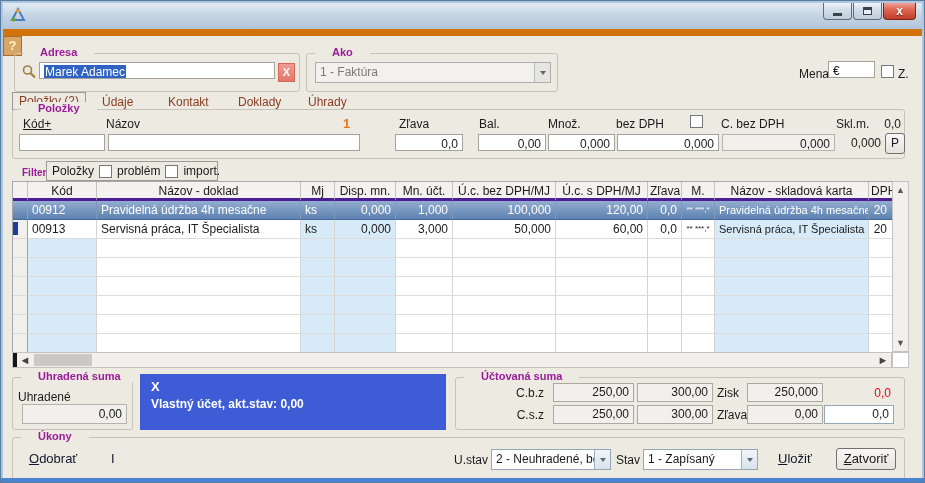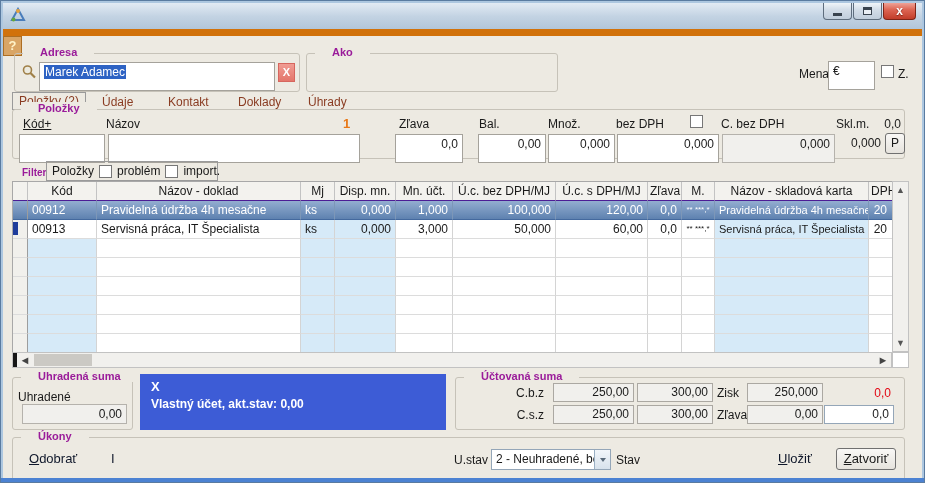--- a/index.html
+++ b/index.html
@@ -36,21 +36,21 @@
     background:#d9a565; border:1px solid #ad6e22; color:#fff3c9; font-weight:bold;
     font-size:13px; text-align:center; line-height:18px; }
 
   
   .group { position:absolute; border:1px solid #c6c2b8; border-radius:3px; }
   .group-label { position:absolute; top:-8px; left:8px; background:#edeae2; padding:0 17px;
     color:#9a1b9a; font-weight:bold; font-size:11px; white-space:nowrap; }
   .lbl { position:absolute; white-space:nowrap; color:#1a1a1a; }
 
   
-  .tbox { position:absolute; height:29px; background:#fff; border:1px solid #a5a29b;
+  .tbox { position:absolute; height:17px; background:#fff; border:1px solid #a5a29b;
     line-height:19px; padding:0 4px; white-space:nowrap; overflow:hidden; }
   .tbox.num { text-align:right; }
   .tbox.dis { background:#f1f0ed; border-color:#b5b2ac; }
   .cb { position:absolute; width:13px; height:13px; background:#fff; border:1px solid #777; }
 
   
   .adresa-group { left:14px; top:53px; width:286px; height:39px; }
   .search-icon { position:absolute; left:6px; top:10px; }
   .adresa-input { left:24px; top:8px; width:236px; }
   .sel-text { background:#2e63c4; color:#fff; padding:0 1px; }
@@ -84,21 +84,21 @@
   .filter-box { position:absolute; left:46px; top:161px; width:172px; height:20px;
     border:1px solid #9a9a9a; display:flex; align-items:center; padding:0 5px; gap:5px; }
   .filter-box .fcb { width:13px; height:13px; background:#fff; border:1px solid #777; flex:none; }
 
   
   .grid { position:absolute; left:12px; top:181px; width:880px; height:171px;
     border-left:1px solid #a8a8a8; border-top:1px solid #a8a8a8; background:#fff; overflow:hidden; }
   .trow { display:flex; height:19px; }
   .cell { height:19px; border-right:1px solid #d4d4d4; border-bottom:1px solid #dcdcdc;
     padding:0 4px; line-height:18px; white-space:nowrap; overflow:hidden; flex:none; }
-  .hrow .cell { background:#f3f2ee; border-right:1px solid #c3c3c3; border-bottom:1px solid #4c1d95;
+  .hrow .cell { background:#f3f2ee; border-right:1px solid #c3c3c3; border-bottom:3px solid #4c1d95;
     text-align:center; padding:0 2px; }
   .cs{width:15px; background:#f1f0ec; border-right:1px solid #9d9d9d; padding:0; position:relative;}
   .ck{width:69px;} .cn{width:204px;} .cmj{width:34px;} .cd{width:61px;} .cmu{width:57px;}
   .cub{width:103px;} .cus{width:92px;} .cz{width:34px;} .cm{width:33px; font-size:8px; text-align:center; letter-spacing:0;}
   .csk{width:154px; font-size:11px;} .cdph{width:24px; text-align:right; padding:0 5px 0 2px;}
   .hrow .cm{font-size:12px;} .hrow .csk{font-size:12px;}
   .num-r { text-align:right; }
   .cell.blue { background:#d6eaf8; }
   .trow.selrow { background:linear-gradient(#93add0,#5b7fae); color:#fff; }
   .trow.selrow .cell { background:transparent; border-right-color:#7d97b8; border-bottom:1px solid #44699e; }
@@ -173,20 +173,26 @@
     <svg class="search-icon" width="16" height="16" viewBox="0 0 16 16">
       <circle cx="6.5" cy="6" r="4" fill="#eceadf" stroke="#a08048" stroke-width="1.6"></circle>
       <line x1="9.5" y1="9" x2="14" y2="13.5" stroke="#a08048" stroke-width="2.2"></line>
     </svg>
     <div class="tbox adresa-input"><span class="sel-text">Marek Adamec</span></div>
     <div class="clear-btn">X</div>
   </div>
 
   <div class="group ako-group">
     <span class="group-label">Ako</span>
+    <div class="combo dis ako-combo">
+      <span>1 - Faktúra</span>
+      <span class="chev">
+          <span class="tri-down"></span>
+        </span>
+    </div>
   </div>
 
   <span class="lbl" style="left:799px; top:67px;">Mena</span>
   <div class="tbox" style="left:828px; top:61px; width:47px;">€</div>
   <span class="cb" style="left:881px; top:65px;"></span>
   <span class="lbl" style="left:898px; top:67px;">Z.</span>
 
   <span class="tab tab-box" style="left:12px; top:92px;">Položky (2)</span>
   <span class="tab" style="left:102px; top:95px;">Údaje</span>
   <span class="tab" style="left:168px; top:95px;">Kontakt</span>
@@ -408,19 +414,25 @@
     <span class="lbl act u-first" style="left:16px; top:13px;">Odobrať</span>
     <span class="lbl act" style="left:98px; top:13px;">I</span>
     <span class="lbl" style="left:441px; top:15px;">U.stav</span>
     <div class="combo" style="left:478px; top:11px; width:120px;">
       <span>2 - Neuhradené, be:</span>
       <span class="chev">
           <span class="tri-down"></span>
         </span>
     </div>
     <span class="lbl" style="left:603px; top:15px;">Stav</span>
+    <div class="combo" style="left:630px; top:11px; width:115px;">
+      <span>1 - Zapísaný</span>
+      <span class="chev">
+          <span class="tri-down"></span>
+        </span>
+    </div>
     <span class="lbl act u-first" style="left:765px; top:13px;">Uložiť</span>
     <div class="btn u-first" style="left:823px; top:10px; width:60px;">Zatvoriť</div>
   </div>
 
   <div class="win-border"></div>
   <div class="win-border-bottom"></div>
 </div>
 
 </body></html>

